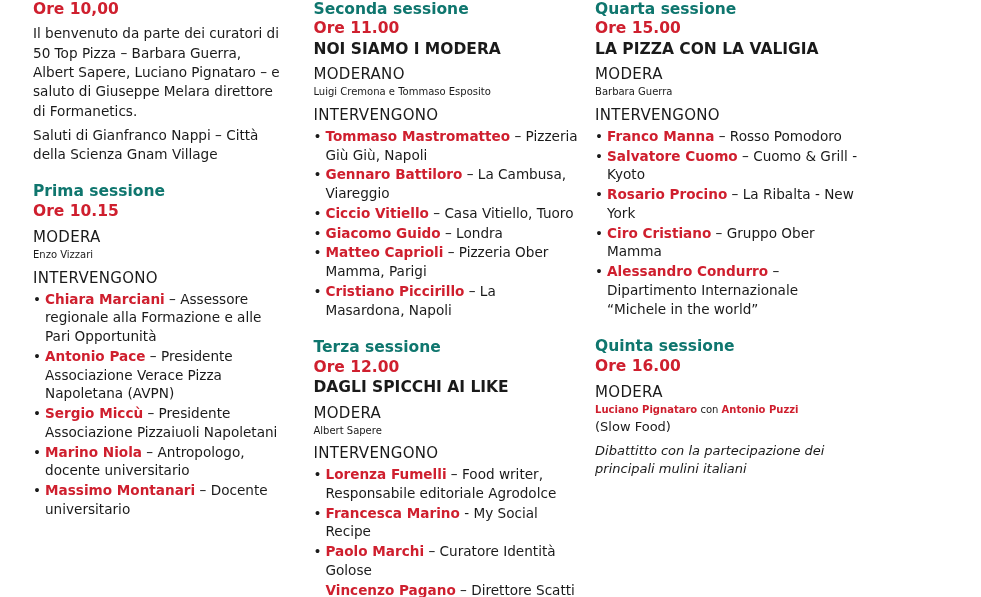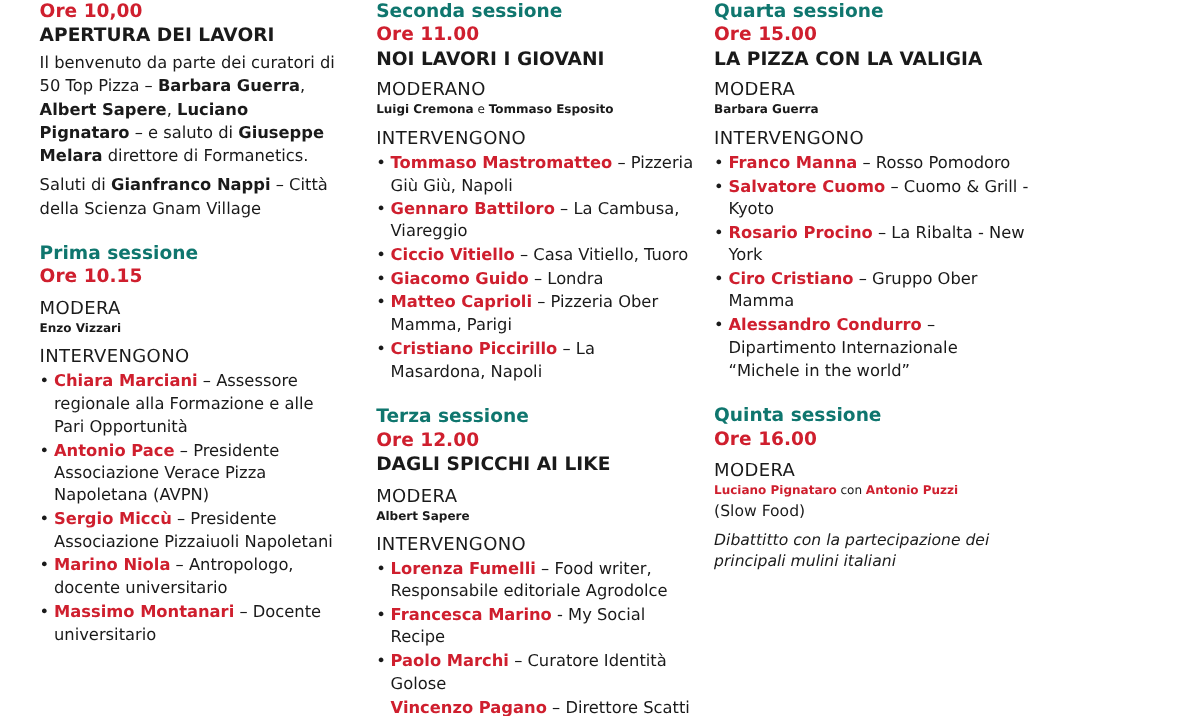--- a/index.html
+++ b/index.html
@@ -74,21 +74,21 @@
     line-height: 1.35;
     margin: 2px 0 0 0;
     color: #1a1a1a;
   }
   .red-name {
     color: #cf1f2e;
     font-weight: bold;
   }
   .black-bold {
     color: #1a1a1a;
-    font-weight: bold;
+    font-weight: normal;
   }
   .plain {
     color: #1a1a1a;
     font-weight: normal;
   }
   ul.people {
     list-style: none;
     margin: 3px 0 0 0;
     padding: 0;
   }
@@ -128,21 +128,20 @@
 </head>
 <body>
 
 <div class="page">
   <div class="columns">
 
     <div class="col col-1">
 
       <div>
         <div class="time">Ore 10,00</div>
-        <div class="headline">APERTURA DEI LAVORI</div>
         <p class="body-text"><span class="plain">Il benvenuto da parte dei curatori di 50 Top Pizza – </span><span class="black-bold">Barbara Guerra</span><span class="plain">, </span><span class="black-bold">Albert Sapere</span><span class="plain">,</span> <span class="black-bold">Luciano Pignataro</span><span class="plain"> – e saluto di </span><span class="black-bold">Giuseppe Melara</span><span class="plain"> direttore di Formanetics.</span></p>
         <p class="body-text"><span class="plain">Saluti di </span><span class="black-bold">Gianfranco Nappi</span><span class="plain"> – Città della Scienza Gnam Village</span></p>
       </div>
 
       <div class="gap-lg"></div>
 
       <div>
         <div class="session-title">Prima sessione</div>
         <div class="time">Ore 10.15</div>
         <div class="role-label">MODERA</div>
@@ -157,21 +156,21 @@
         </ul>
       </div>
 
     </div>
 
     <div class="col col-2">
 
       <div>
         <div class="session-title">Seconda sessione</div>
         <div class="time">Ore 11.00</div>
-        <div class="headline">NOI LAVORI I GIOVANI</div>
+        <div class="headline">NOI SIAMO I MODERA</div>
         <div class="role-label">MODERANO</div>
         <div class="person-line"><span class="black-bold">Luigi Cremona</span><span class="plain"> e </span><span class="black-bold">Tommaso Esposito</span></div>
         <div class="role-label">INTERVENGONO</div>
         <ul class="people">
           <li><span class="bullet">•</span><span class="red-name">Tommaso Mastromatteo</span><span class="plain"> – Pizzeria Giù Giù, Napoli</span></li>
           <li><span class="bullet">•</span><span class="red-name">Gennaro Battiloro</span><span class="plain"> – La Cambusa, Viareggio</span></li>
           <li><span class="bullet">•</span><span class="red-name">Ciccio Vitiello</span><span class="plain"> – Casa Vitiello, Tuoro</span></li>
           <li><span class="bullet">•</span><span class="red-name">Giacomo Guido</span><span class="plain"> – Londra</span></li>
           <li><span class="bullet">•</span><span class="red-name">Matteo Caprioli</span><span class="plain"> – Pizzeria Ober Mamma, Parigi</span></li>
           <li><span class="bullet">•</span><span class="red-name">Cristiano Piccirillo</span><span class="plain"> – La Masardona, Napoli</span></li>

